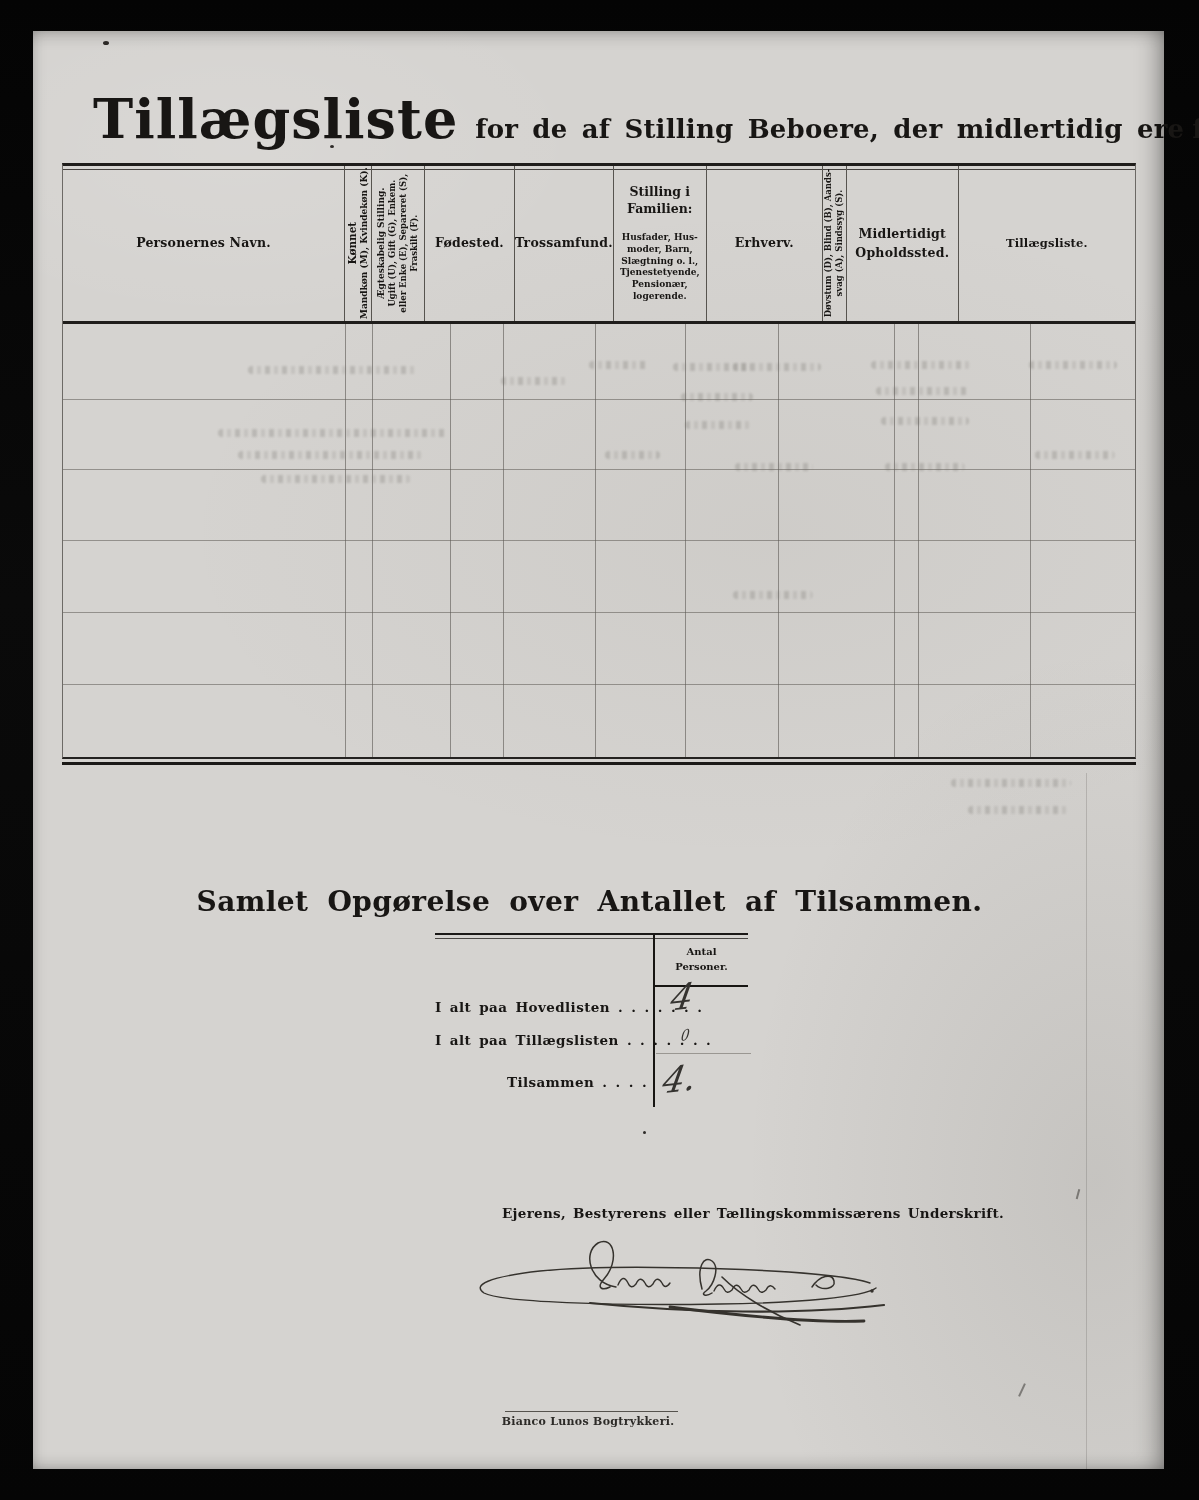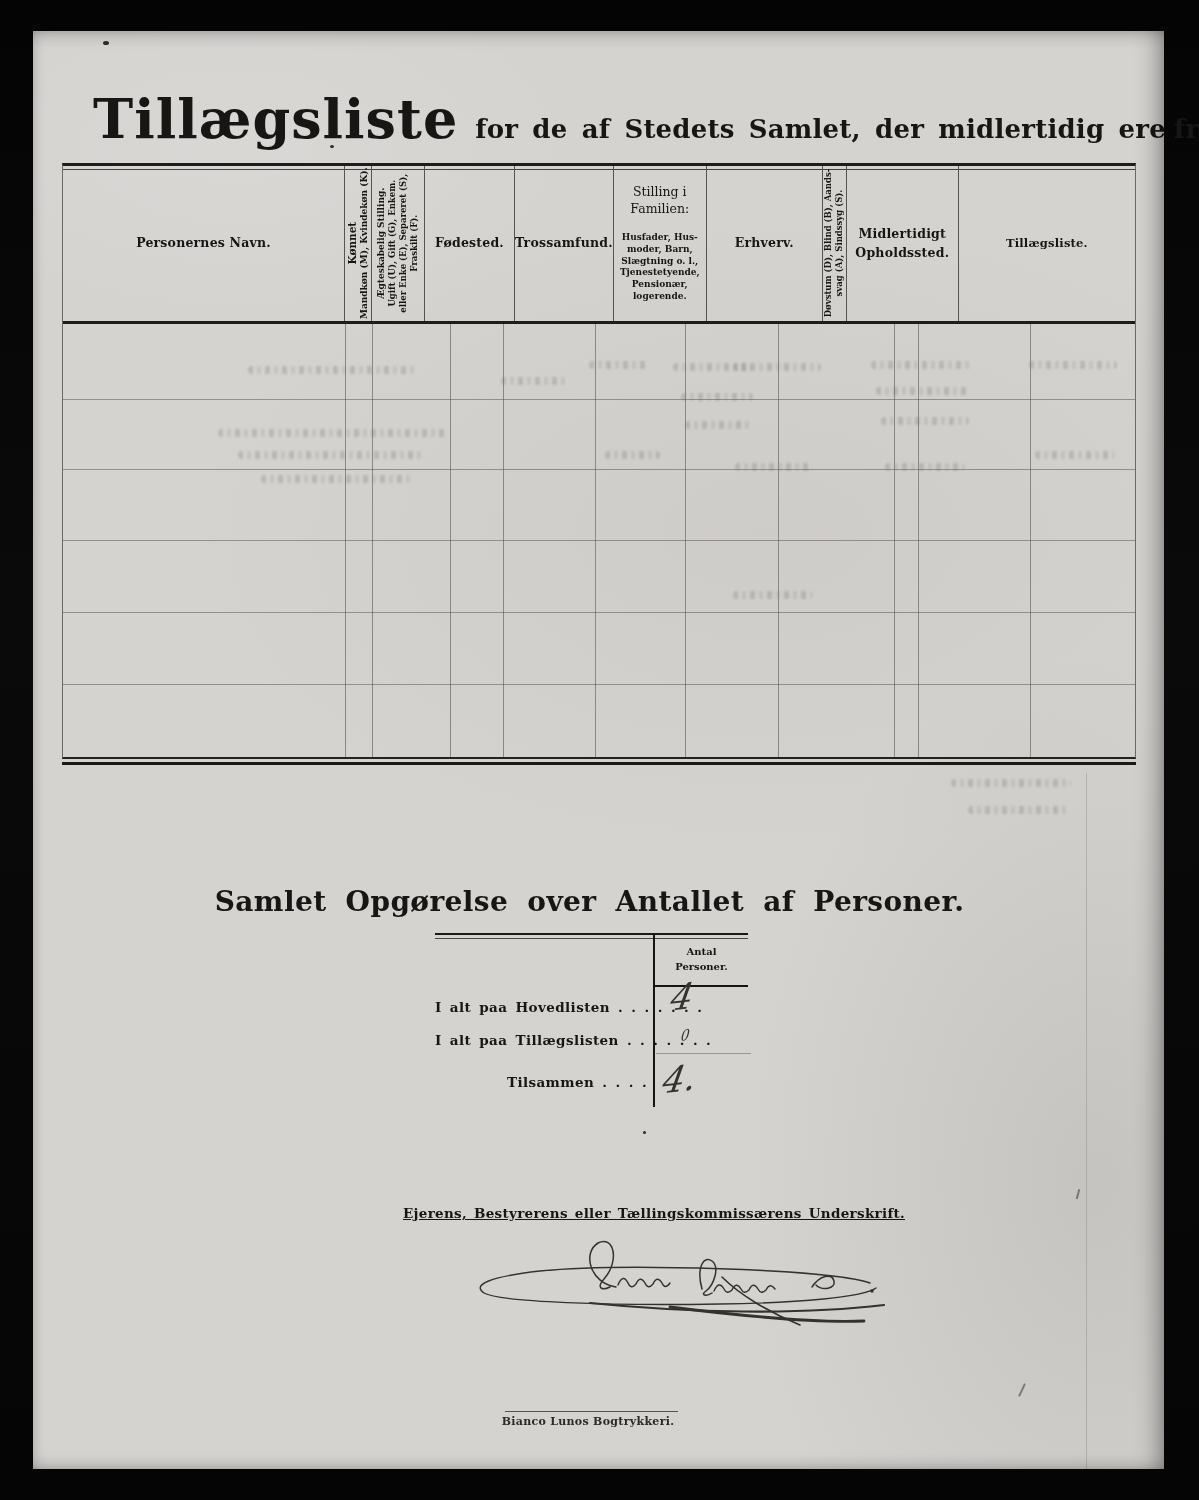--- a/index.html
+++ b/index.html
@@ -35,21 +35,21 @@
           justify-content:center;text-align:center;position:relative;}
   .mt-col:last-child{border-right:none;}
   .hl-b{font-weight:bold;font-size:12.5px;line-height:1.5;letter-spacing:.2px;}
   .hl-b3 div{font-weight:bold;font-size:12.5px;line-height:1.55;}
   .rotwrap{position:absolute;inset:0;display:flex;align-items:center;justify-content:center;overflow:visible;}
   .rot{transform:rotate(-90deg);text-align:center;}
   .rot div{white-space:nowrap;font-weight:bold;}
   .r1{font-size:10.5px;line-height:1.25;}
   .r2{font-size:9px;line-height:1.25;}
   .r3{font-size:8.5px;line-height:1.3;}
-  .stillingtitle div{font-weight:normal;font-size:12.5px;line-height:1.35;}
+  .stillingtitle div{font-weight:bold;font-size:12.5px;line-height:1.35;}
   .stillingsub{margin-top:14px;}
   .stillingsub div{font-weight:bold;font-size:9px;line-height:1.32;}
   .vline{position:absolute;top:158px;bottom:0;width:1px;background:#8b8884;}
   .rowline{position:absolute;left:0;right:0;height:1px;background:rgba(92,89,84,.55);}
 
   
   .ghost{position:absolute;height:8px;border-radius:4px;opacity:.45;filter:blur(1.2px);
      background:repeating-linear-gradient(93deg, rgba(106,103,97,.55) 0 5px, rgba(106,103,97,0) 5px 9px,
                 rgba(106,103,97,.32) 9px 13px, rgba(106,103,97,0) 13px 17px);}
 
@@ -63,39 +63,39 @@
   .sum-colhead div{font-weight:bold;font-size:10px;line-height:1.5;}
   .sum-headline{position:absolute;left:218px;top:50px;width:95px;height:2px;background:#171512;}
   .sum-midline{position:absolute;left:221px;top:118px;width:95px;height:1px;background:#9a9792;}
   .sum-label{position:absolute;left:0;width:212px;text-align:right;font-weight:bold;font-size:13.5px;
       word-spacing:3px;letter-spacing:.4px;white-space:nowrap;}
   .hand{position:absolute;font-style:italic;color:#353330;transform:rotate(-7deg) skewX(-17deg);}
   .hand-lg{font-size:35px;}
   .hand-sm{font-size:14px;transform:rotate(-14deg) skewX(-20deg);}
 
   
-  .sigcaption{position:absolute;left:370px;top:1174px;width:700px;
-      font-size:13.5px;font-weight:bold;word-spacing:2px;letter-spacing:.3px;text-decoration:underline;}
+  .sigcaption{position:absolute;left:370px;top:1174px;width:700px;text-align:center;
+      font-size:13.5px;font-weight:bold;word-spacing:2px;letter-spacing:.3px;}
   .sig-svg{position:absolute;left:437px;top:1202px;}
   .printline{position:absolute;left:472px;top:1380px;width:173px;height:1px;background:#55524d;}
   .printtext{position:absolute;left:455px;top:1384px;width:200px;text-align:center;
       font-size:11px;font-weight:bold;letter-spacing:.3px;color:#2c2a27;}
   .speck{position:absolute;background:#2e2b28;border-radius:50%;}
   .slashmark{position:absolute;background:rgba(45,43,40,.5);}
   .curveline{position:absolute;left:1053px;top:742px;width:1px;height:696px;background:rgba(95,92,88,.26);}
 </style>
 </head>
 <body>
 
 <div class="stage">
   <div class="page">
 
     <div class="titleblock">
       <span class="t-main">Tillægsliste</span>
-      <span class="t-sub"><span>for de af Stedets Samlet, der midlertidig ere</span><span class="t-sub-b">fraværende.</span></span>
+      <span class="t-sub"><span>for de af Stilling Beboere, der midlertidig ere</span><span class="t-sub-b">fraværende.</span></span>
     </div>
 
     <div class="maintable">
       <div class="mt-header">
 
         <div class="mt-col" style="flex:0 0 282px">
           <div class="hl-b">Personernes Navn.</div>
         </div>
 
         <div class="mt-col" style="flex:0 0 27px">
@@ -202,21 +202,21 @@
     <div class="ghost" style="left:838px;top:330px;width:100px"></div>
     <div class="ghost" style="left:843px;top:356px;width:92px"></div>
     <div class="ghost" style="left:848px;top:386px;width:88px"></div>
     <div class="ghost" style="left:852px;top:432px;width:80px"></div>
     <div class="ghost" style="left:996px;top:330px;width:88px"></div>
     <div class="ghost" style="left:1002px;top:420px;width:80px"></div>
     <div class="ghost" style="left:700px;top:560px;width:80px"></div>
     <div class="ghost" style="left:918px;top:748px;width:120px"></div>
     <div class="ghost" style="left:935px;top:775px;width:100px"></div>
 
-    <div class="sumheading">Samlet Opgørelse over Antallet af Personer.</div>
+    <div class="sumheading">Samlet Opgørelse over Antallet af Tilsammen.</div>
 
     <div class="sumtable">
       <div class="sum-vline"></div>
       <div class="sum-colhead">
         <div>Antal</div>
         <div>Personer.</div>
       </div>
       <div class="sum-headline"></div>
       <div class="sum-midline"></div>
 

